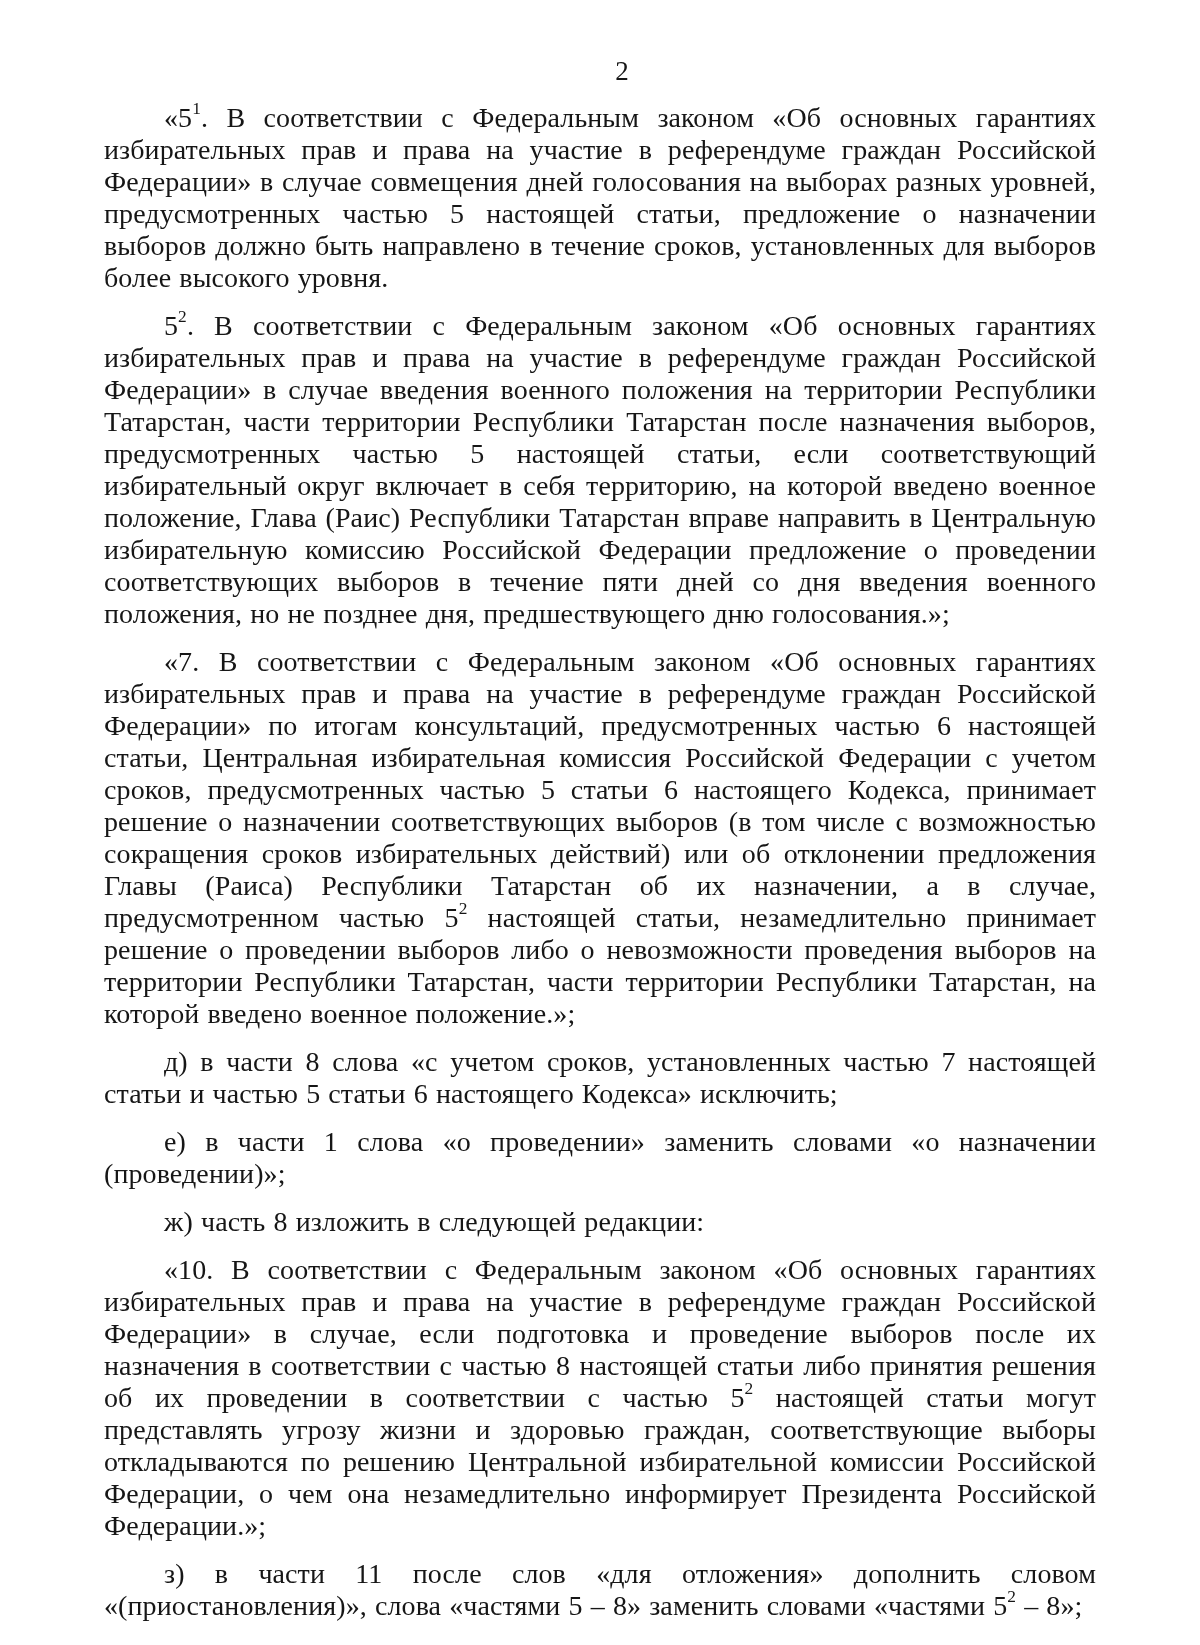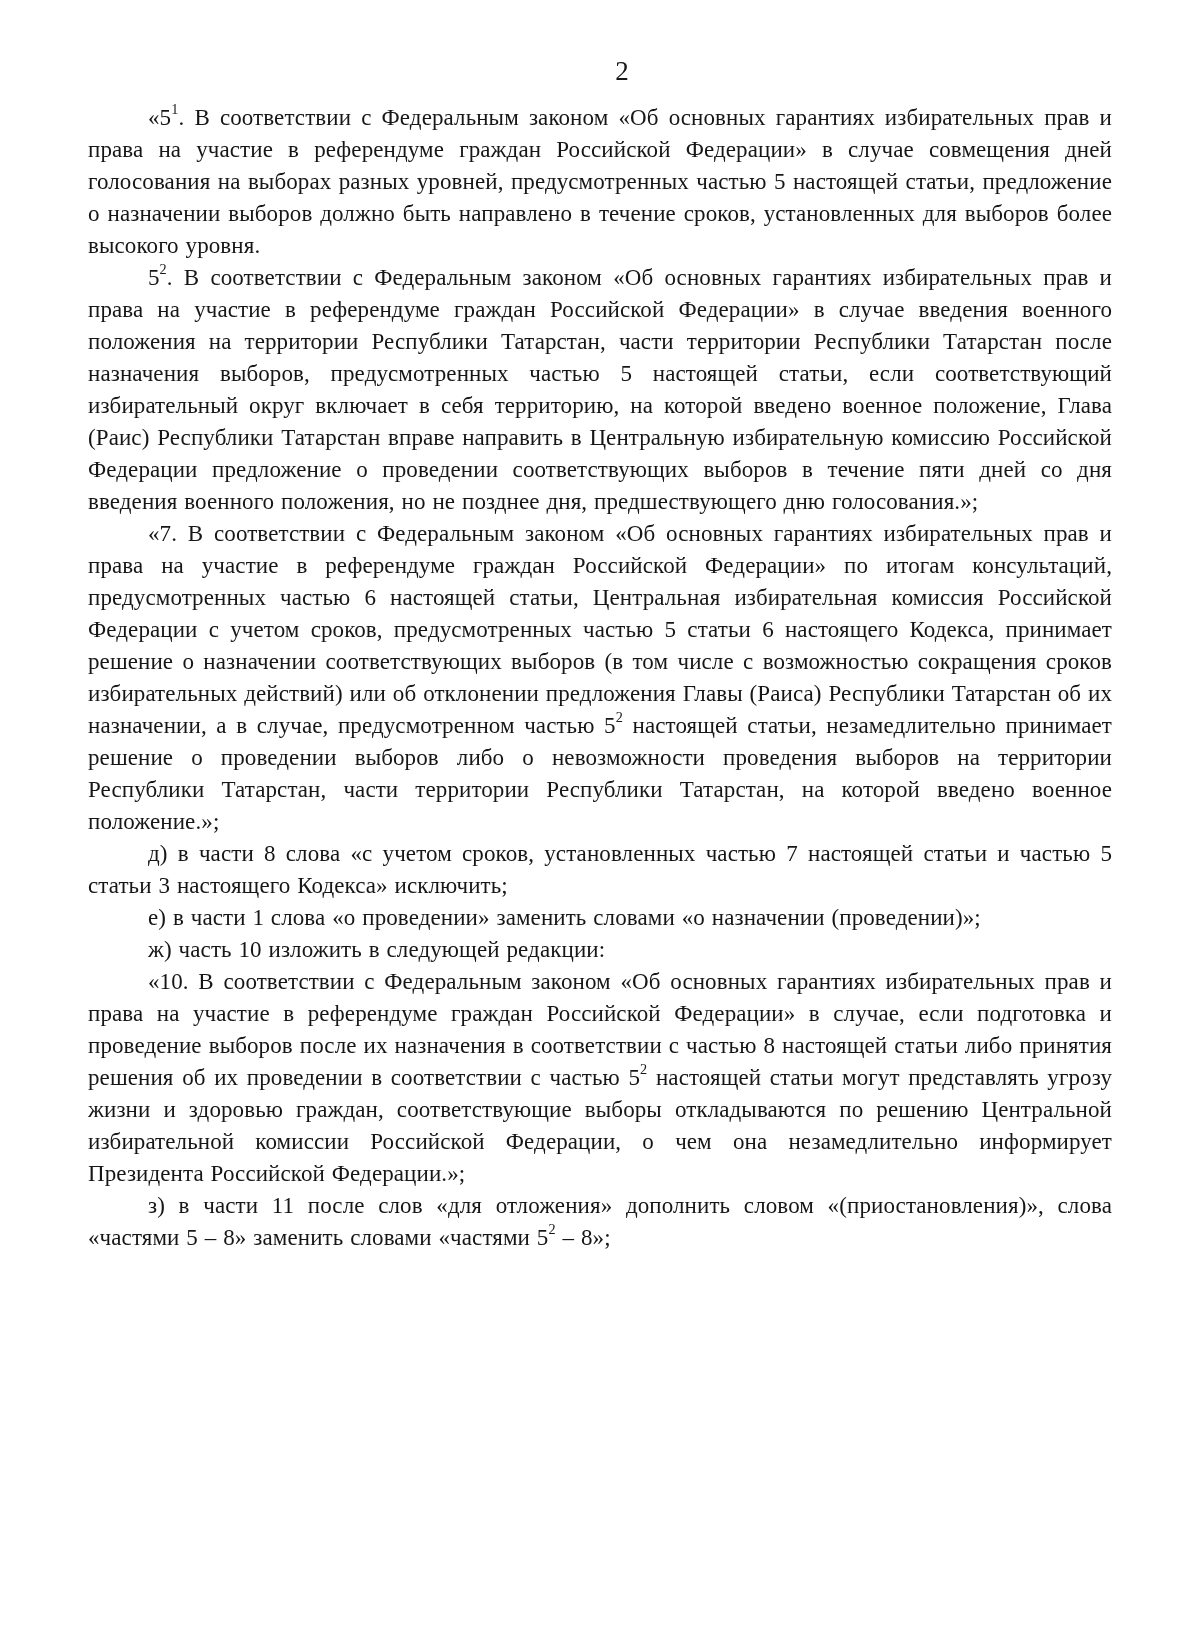--- a/index.html
+++ b/index.html
@@ -19,22 +19,22 @@
     box-sizing: border-box;
     padding: 56px 88px 0 88px;
   }
   .page-number {
     text-align: center;
     font-size: 27px;
     line-height: 30px;
     margin: 0 0 16px 44px;
   }
   .doc-body p.para {
-    margin: 0;
-    font-size: 23px;
+    margin: 16px;
+    font-size: 28px;
     line-height: 32px;
     text-align: justify;
     text-indent: 60px;
     word-spacing: 1px;
     letter-spacing: 0.1px;
   }
   .doc-body p.para sup {
     font-size: 62%;
     line-height: 0;
     position: relative;
@@ -44,19 +44,19 @@
 </head>
 <body>
 
 <div class="page">
   <div class="page-number">2</div>
 
   <div class="doc-body">
     <p class="para">«5<sup>1</sup>. В соответствии с Федеральным законом «Об основных гарантиях избирательных прав и права на участие в референдуме граждан Российской Федерации» в случае совмещения дней голосования на выборах разных уровней, предусмотренных частью 5 настоящей статьи, предложение о назначении выборов должно быть направлено в течение сроков, установленных для выборов более высокого уровня.</p>
     <p class="para">5<sup>2</sup>. В соответствии с Федеральным законом «Об основных гарантиях избирательных прав и права на участие в референдуме граждан Российской Федерации» в случае введения военного положения на территории Республики Татарстан, части территории Республики Татарстан после назначения выборов, предусмотренных частью 5 настоящей статьи, если соответствующий избирательный округ включает в себя территорию, на которой введено военное положение, Глава (Раис) Республики Татарстан вправе направить в Центральную избирательную комиссию Российской Федерации предложение о проведении соответствующих выборов в течение пяти дней со дня введения военного положения, но не позднее дня, предшествующего дню голосования.»;</p>
     <p class="para">«7. В соответствии с Федеральным законом «Об основных гарантиях избирательных прав и права на участие в референдуме граждан Российской Федерации» по итогам консультаций, предусмотренных частью 6 настоящей статьи, Центральная избирательная комиссия Российской Федерации с учетом сроков, предусмотренных частью 5 статьи 6 настоящего Кодекса, принимает решение о назначении соответствующих выборов (в том числе с возможностью сокращения сроков избирательных действий) или об отклонении предложения Главы (Раиса) Республики Татарстан об их назначении, а в случае, предусмотренном частью 5<sup>2</sup> настоящей статьи, незамедлительно принимает решение о проведении выборов либо о невозможности проведения выборов на территории Республики Татарстан, части территории Республики Татарстан, на которой введено военное положение.»;</p>
-    <p class="para">д) в части 8 слова «с учетом сроков, установленных частью 7 настоящей статьи и частью 5 статьи 3 настоящего Кодекса» исключить;</p>
+    <p class="para">д) в части 8 слова «с учетом сроков, установленных частью 7 настоящей статьи и частью 5 статьи 6 настоящего Кодекса» исключить;</p>
     <p class="para">е) в части 1 слова «о проведении» заменить словами «о назначении (проведении)»;</p>
-    <p class="para">ж) часть 10 изложить в следующей редакции:</p>
+    <p class="para">ж) часть 8 изложить в следующей редакции:</p>
     <p class="para">«10. В соответствии с Федеральным законом «Об основных гарантиях избирательных прав и права на участие в референдуме граждан Российской Федерации» в случае, если подготовка и проведение выборов после их назначения в соответствии с частью 8 настоящей статьи либо принятия решения об их проведении в соответствии с частью 5<sup>2</sup> настоящей статьи могут представлять угрозу жизни и здоровью граждан, соответствующие выборы откладываются по решению Центральной избирательной комиссии Российской Федерации, о чем она незамедлительно информирует Президента Российской Федерации.»;</p>
     <p class="para">з) в части 11 после слов «для отложения» дополнить словом «(приостановления)», слова «частями 5 – 8» заменить словами «частями 5<sup>2</sup> – 8»;</p>
   </div>
 </div>
 
 </body></html>

